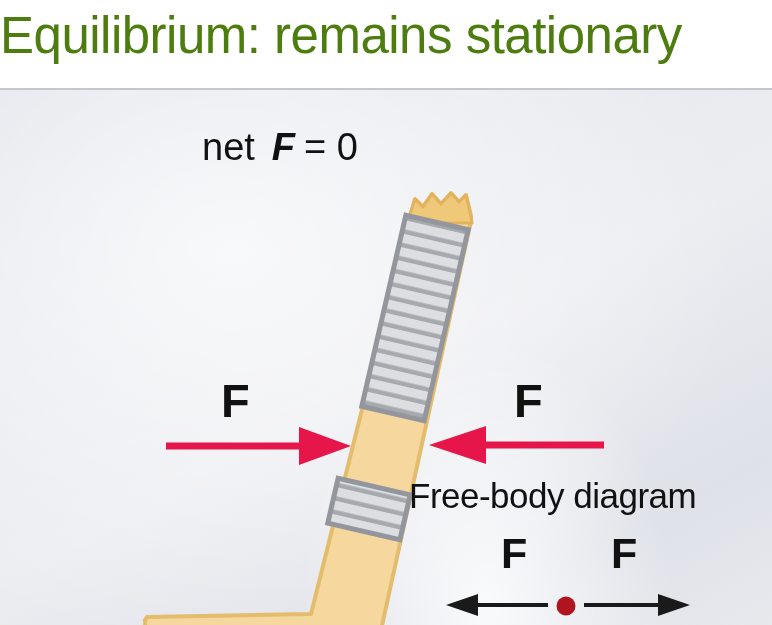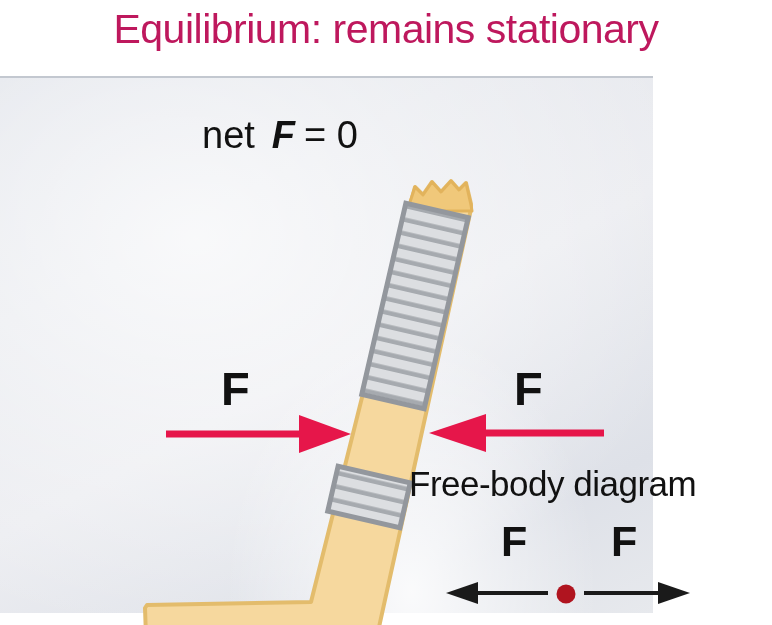--- a/index.html
+++ b/index.html
@@ -5,25 +5,25 @@
   html,body{margin:0;padding:0;}
   body{
     width:772px;height:625px;position:relative;overflow:hidden;
     background:#ffffff;
     font-family:"Liberation Sans","DejaVu Sans",sans-serif;
     color:#111;
   }
   .stage{position:absolute;inset:0;}
   .figure-title{
     position:absolute;top:6px;left:0;width:772px;
-    text-align:center;font-size:41px;letter-spacing:-0.5px;color:#be185d;
+    font-size:51px;letter-spacing:-0.5px;color:#4d7c0f;
     white-space:nowrap;
   }
   .panel{
-    position:absolute;left:0;top:76px;width:653px;height:537px;
+    position:absolute;left:0;top:88px;width:772px;height:537px;
     border-top:2px solid #c3c8d0;box-sizing:border-box;
     background:
       radial-gradient(ellipse 300px 430px at 63% 96%, rgba(255,255,255,0.85), rgba(255,255,255,0) 62%),
       radial-gradient(ellipse 820px 640px at 30% 30%, rgba(255,255,255,0.72), rgba(255,255,255,0) 62%),
       linear-gradient(152deg,#dfe2e9 0%,#e7e9ee 28%,#ecedf1 52%,#dee1e8 82%,#e7e9ed 100%);
   }
   svg.draw{position:absolute;left:0;top:0;width:772px;height:625px;}
   .overlay{position:absolute;white-space:nowrap;}
   .net-eq{left:202px;top:124px;font-size:38px;}
   .net-eq .sym{font-weight:bold;font-style:italic;margin-left:17px;margin-right:9px;}

